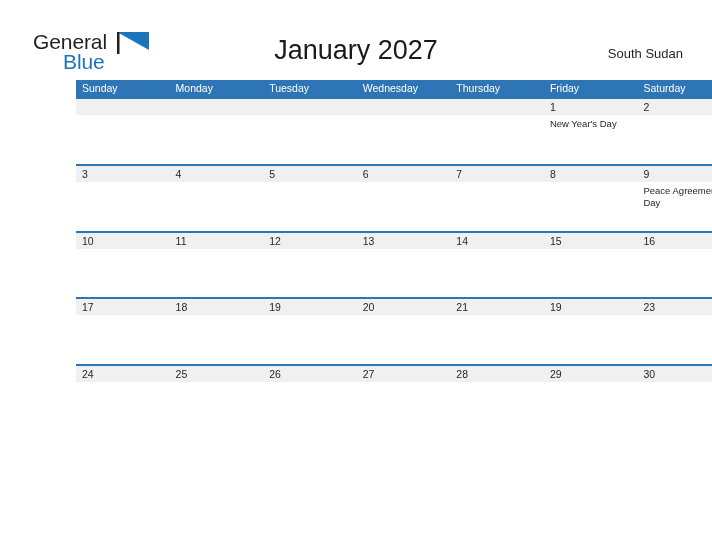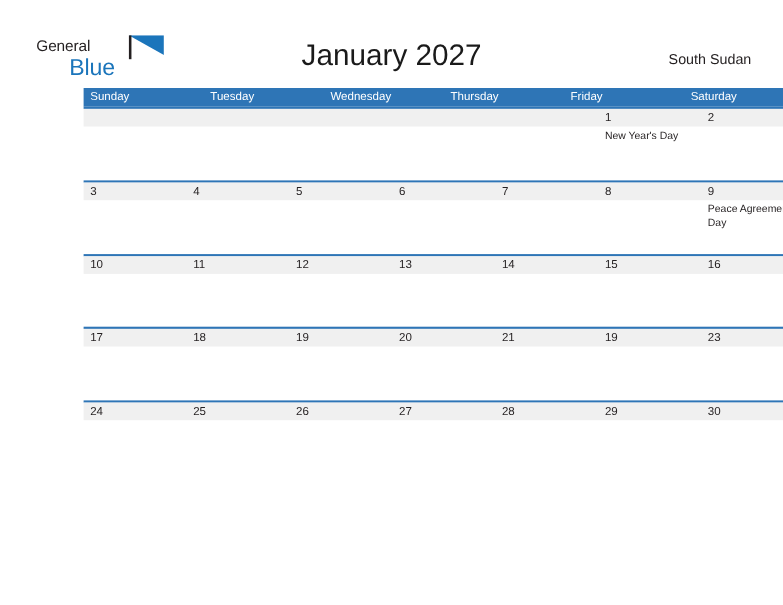--- a/index.html
+++ b/index.html
@@ -28,21 +28,21 @@
     position: absolute;
     left: 33px;
     top: 31px;
     width: 120px;
     height: 40px;
   }
   .brand-line1 {
     position: absolute;
     left: 0;
     top: 0;
-    font-size: 14px;
+    font-size: 21px;
     line-height: 21px;
     color: #231f20;
     letter-spacing: -0.1px;
     white-space: nowrap;
   }
   .brand-line2 {
     position: absolute;
     left: 30px;
     top: 20px;
     font-size: 21px;
@@ -173,20 +173,21 @@
   <div class="month-title">January 2027</div>
 
   <div class="country-label">South Sudan</div>
 
 </div>
 
 <div class="calendar">
 
   <div class="weekday-row">
     <div class="weekday-cell">Sunday</div>
+    <div class="weekday-cell">Monday</div>
     <div class="weekday-cell">Tuesday</div>
     <div class="weekday-cell">Wednesday</div>
     <div class="weekday-cell">Thursday</div>
     <div class="weekday-cell">Friday</div>
     <div class="weekday-cell">Saturday</div>
   </div>
 
   <div class="week-row">
     <div class="date-band">
       <div class="date-cell"></div>

